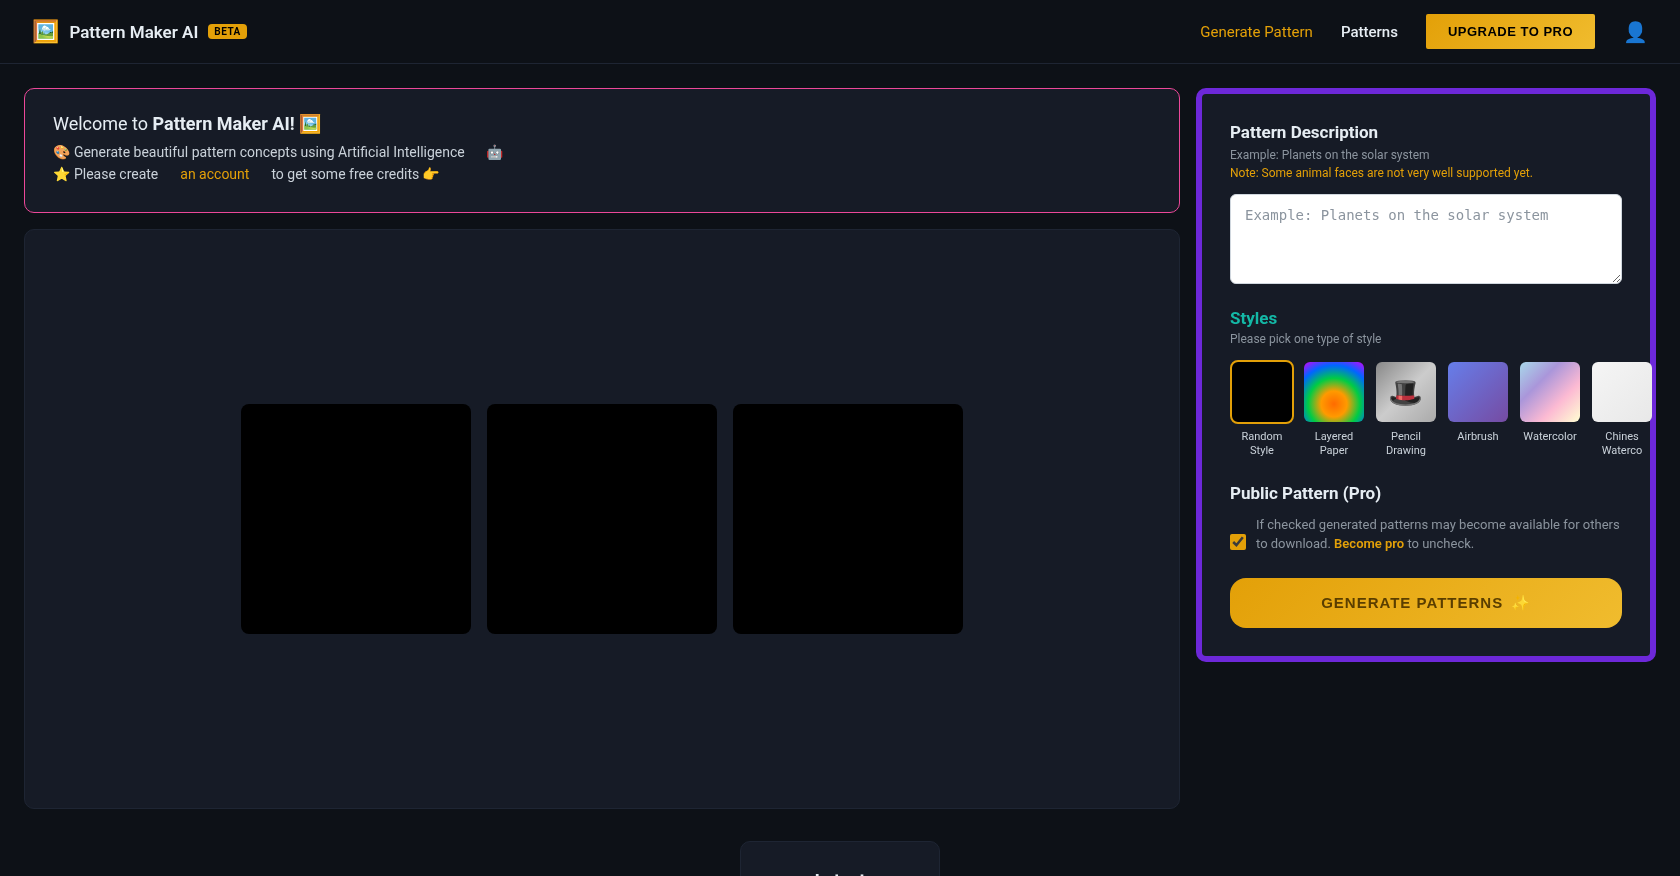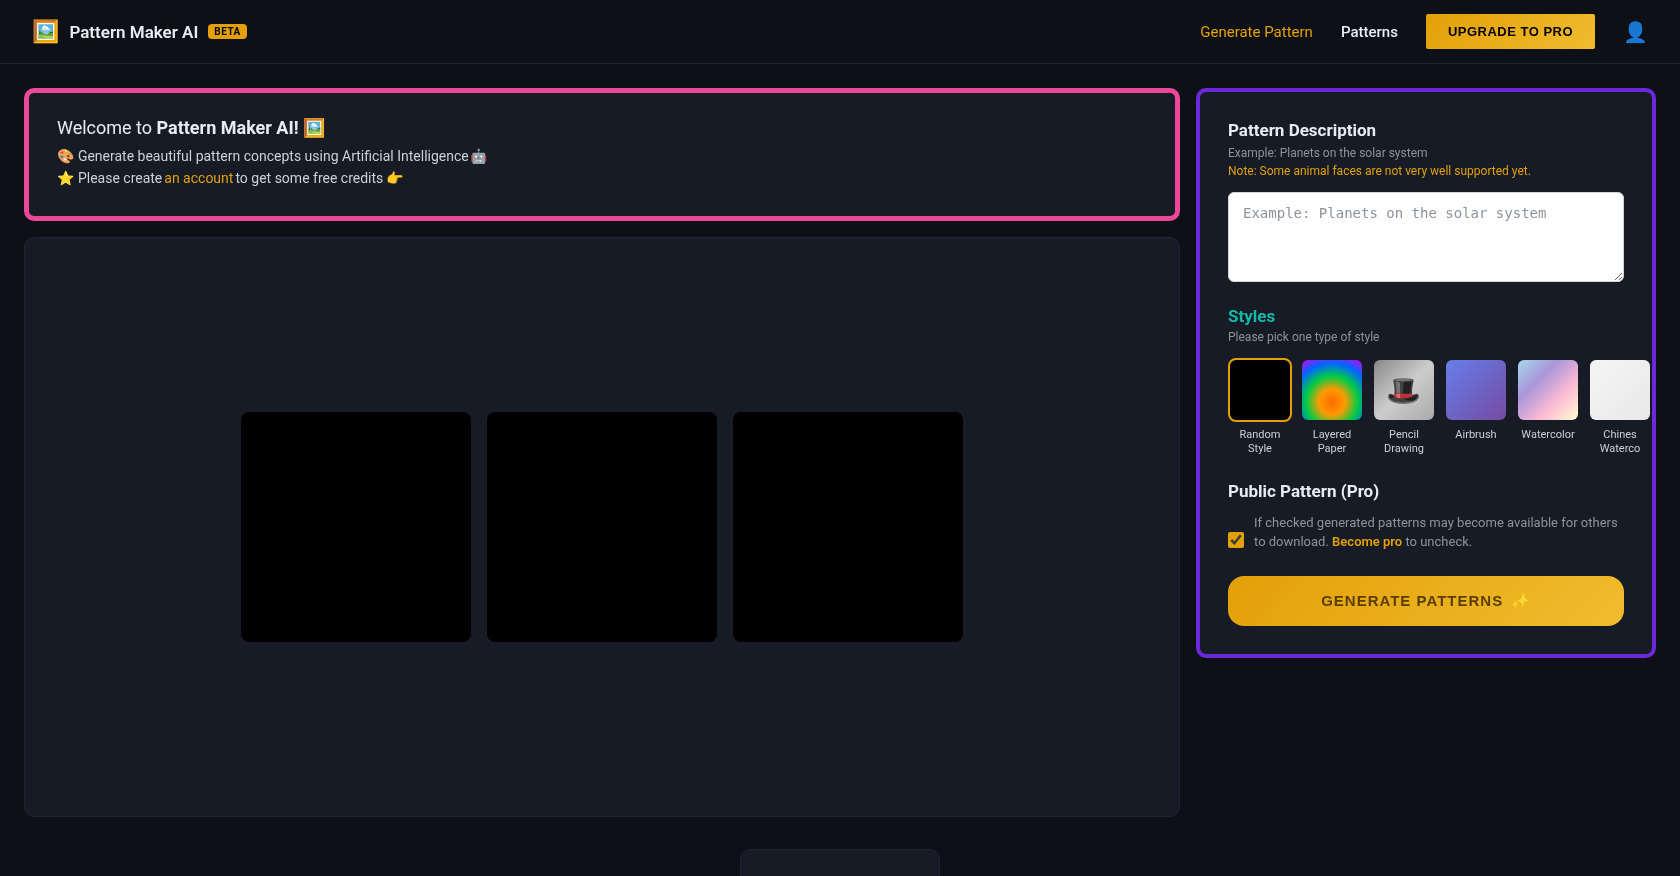--- a/index.html
+++ b/index.html
@@ -88,40 +88,40 @@
       max-width: 1680px;
     }
 
     
     .left-panel {
       flex: 1;
       min-width: 0;
     }
     .welcome-box {
       background-color: #161b26;
-      border: 5px solid #ec4899;
+      border: 1px solid #ec4899;
       border-radius: 10px;
       padding: 24px 28px;
       margin-bottom: 16px;
     }
     .welcome-title {
       font-size: 18px;
       color: #e6edf3;
       margin-bottom: 10px;
     }
     .welcome-title strong {
       font-weight: 700;
     }
     .welcome-line {
       font-size: 14px;
       color: #c9d1d9;
       margin-bottom: 6px;
       display: flex;
       align-items: center;
-      gap: 2px;
+      gap: 22px;
     }
     .welcome-link {
       color: #e3a008;
       cursor: pointer;
       text-decoration: none;
     }
 
     .preview-box {
       background-color: #161b26;
       border: 1px solid #1e2533;
@@ -144,21 +144,21 @@
       background-color: #000;
       border-radius: 8px;
     }
 
     
     .right-panel {
       width: 460px;
       min-width: 460px;
       margin-left: 16px;
       background-color: #161b26;
-      border: 4px solid #6d28d9;
+      border: 6px solid #6d28d9;
       border-radius: 10px;
       padding: 28px 28px 28px 28px;
       height: fit-content;
     }
     .section-title {
       font-size: 17px;
       font-weight: 700;
       color: #e6edf3;
       margin-bottom: 6px;
     }

